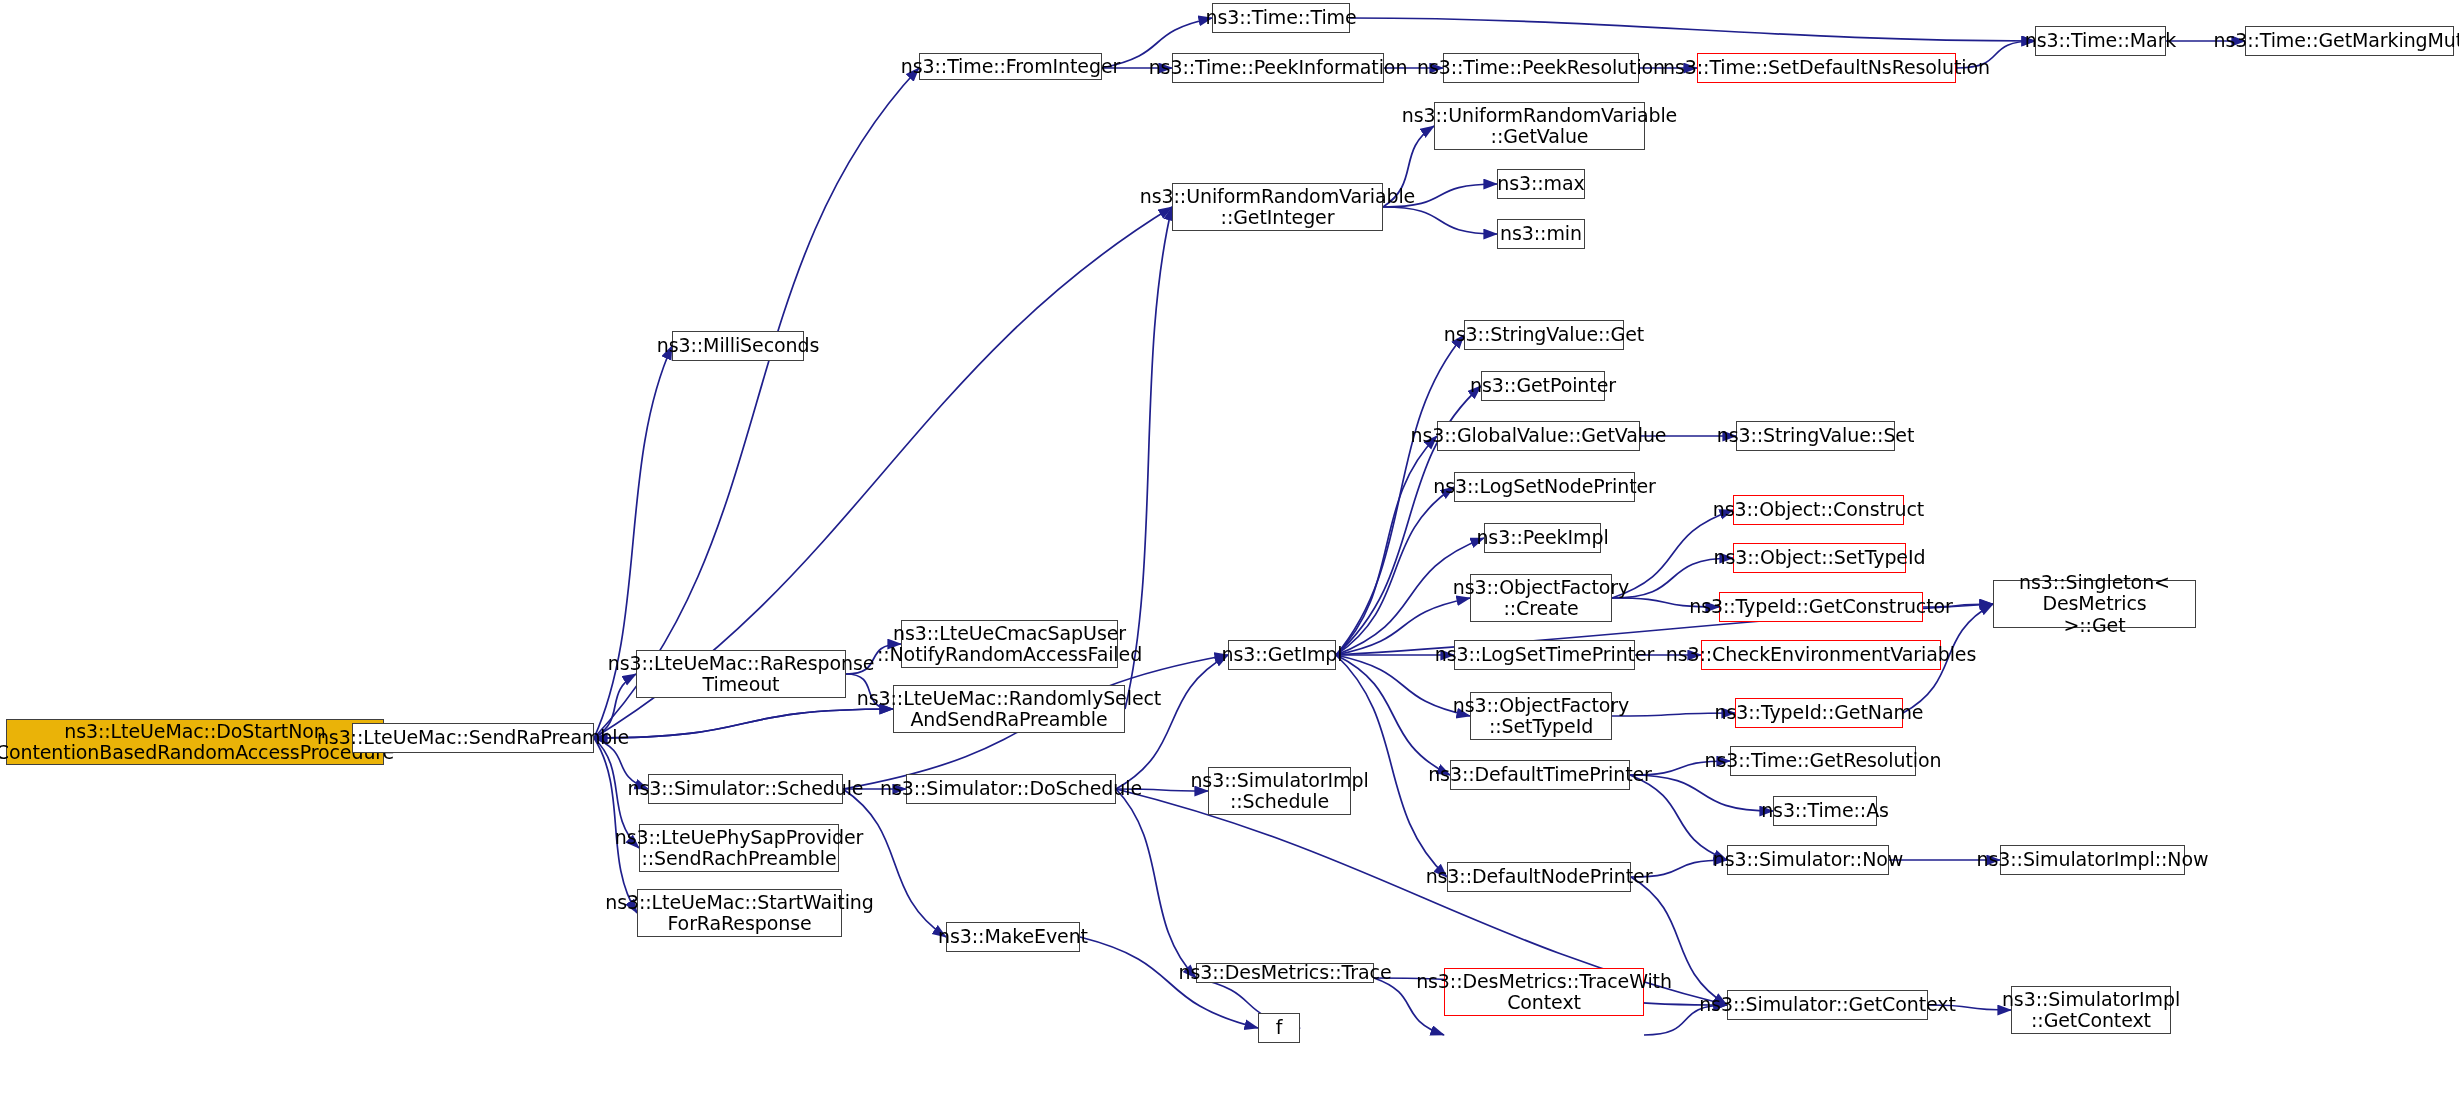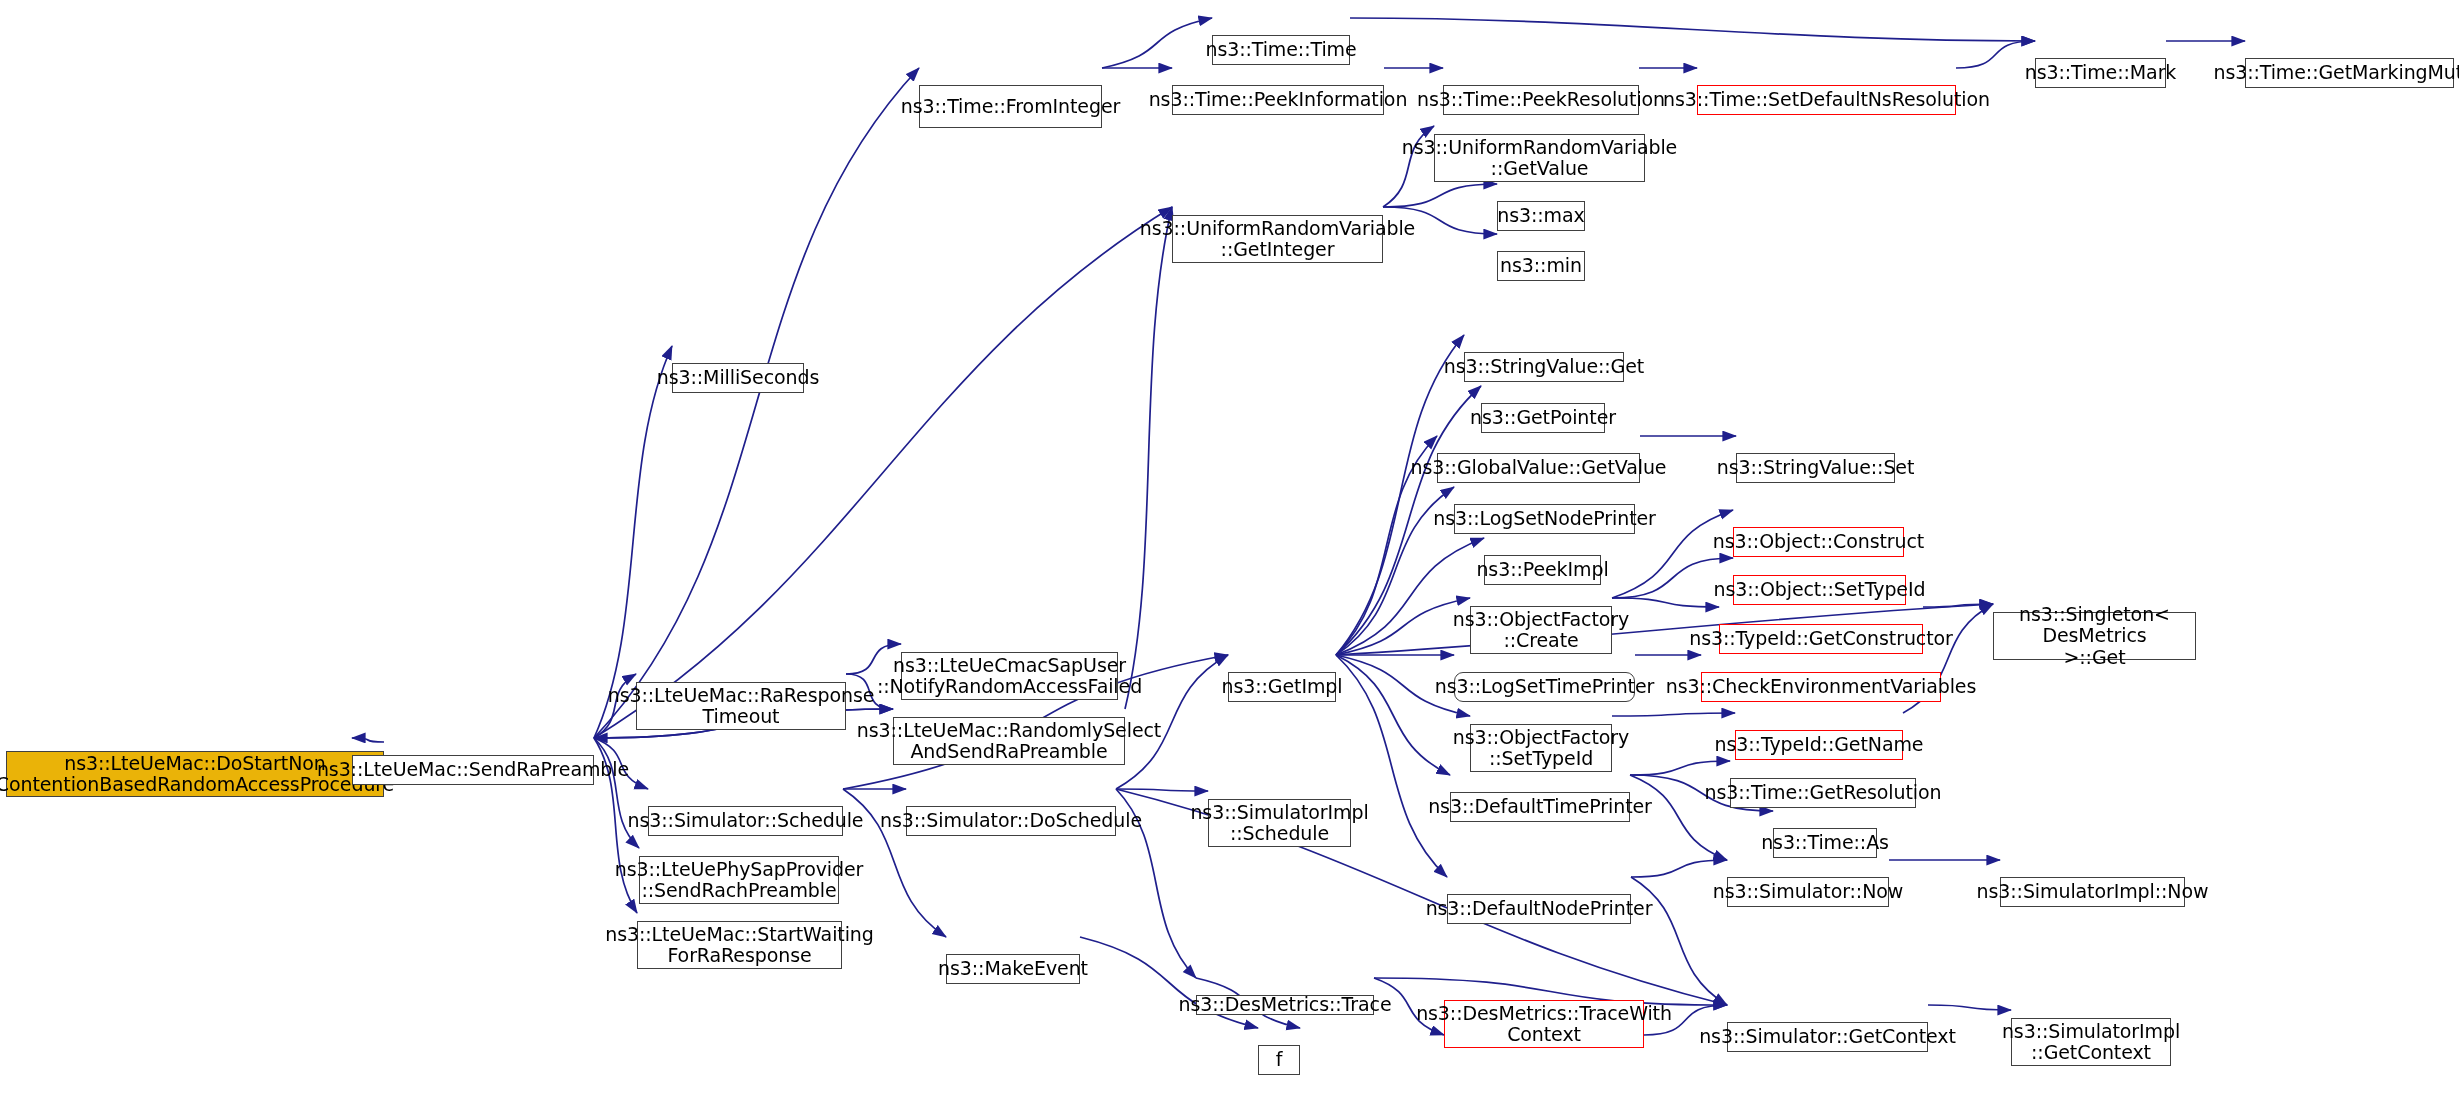--- a/index.html
+++ b/index.html
@@ -20,21 +20,20 @@
     justify-content:center;
     text-align:center;
     background:#ffffff;
     border:1px solid #404040;
     color:#000000;
     font-size:19px;
     line-height:1.12;
     letter-spacing:-0.1px;
     white-space:pre-line;
     padding:1px 0;
-    margin-top:32px;
   }
   .node.red{border-color:#ff0000;}
   .node.root{background:#eab308;border-color:#404040;}
 </style>
 </head>
 <body>
 
 <div id="canvas">
   <svg id="edges" xmlns="http://www.w3.org/2000/svg">
     <defs>
@@ -125,40 +124,40 @@
       <div class="node" style="left: 906px; top: 774px; width: 210px; height: 30px;">ns3::Simulator::DoSchedule</div>
       <div class="node" style="left: 946px; top: 922px; width: 134px; height: 30px;">ns3::MakeEvent</div>
       <div class="node" style="left: 1208px; top: 767px; width: 143px; height: 48px;">ns3::SimulatorImpl
 ::Schedule</div>
       <div class="node" style="left: 1172px; top: 183px; width: 211px; height: 48px;">ns3::UniformRandomVariable
 ::GetInteger</div>
       <div class="node" style="left: 1434px; top: 102px; width: 211px; height: 48px;">ns3::UniformRandomVariable
 ::GetValue</div>
       <div class="node" style="left: 1497px; top: 169px; width: 88px; height: 30px;">ns3::max</div>
       <div class="node" style="left: 1497px; top: 219px; width: 88px; height: 30px;">ns3::min</div>
-      <div class="node" style="left: 919px; top: 53px; width: 183px; height: 43px;">ns3::Time::FromInteger</div>
+      <div class="node" style="left: 919px; top: 53px; width: 183px; height: 27px;">ns3::Time::FromInteger</div>
       <div class="node" style="left: 1212px; top: 3px; width: 138px; height: 30px;">ns3::Time::Time</div>
       <div class="node" style="left: 1172px; top: 53px; width: 212px; height: 30px;">ns3::Time::PeekInformation</div>
       <div class="node" style="left: 1443px; top: 53px; width: 196px; height: 30px;">ns3::Time::PeekResolution</div>
       <div class="node red" style="left: 1697px; top: 53px; width: 259px; height: 30px;">ns3::Time::SetDefaultNsResolution</div>
       <div class="node" style="left: 2035px; top: 26px; width: 131px; height: 30px;">ns3::Time::Mark</div>
       <div class="node" style="left: 2245px; top: 26px; width: 209px; height: 30px;">ns3::Time::GetMarkingMutex</div>
       <div class="node" style="left: 1228px; top: 640px; width: 108px; height: 30px;">ns3::GetImpl</div>
       <div class="node" style="left: 1464px; top: 320px; width: 160px; height: 30px;">ns3::StringValue::Get</div>
       <div class="node" style="left: 1481px; top: 371px; width: 124px; height: 30px;">ns3::GetPointer</div>
       <div class="node" style="left: 1437px; top: 421px; width: 203px; height: 30px;">ns3::GlobalValue::GetValue</div>
       <div class="node" style="left: 1736px; top: 421px; width: 159px; height: 30px;">ns3::StringValue::Set</div>
       <div class="node" style="left: 1454px; top: 472px; width: 181px; height: 30px;">ns3::LogSetNodePrinter</div>
       <div class="node" style="left: 1484px; top: 523px; width: 117px; height: 30px;">ns3::PeekImpl</div>
       <div class="node" style="left: 1470px; top: 574px; width: 142px; height: 48px;">ns3::ObjectFactory
 ::Create</div>
       <div class="node red" style="left: 1733px; top: 495px; width: 171px; height: 30px; text-align: center;">ns3::Object::Construct</div>
       <div class="node red" style="left: 1733px; top: 543px; width: 173px; height: 30px;">ns3::Object::SetTypeId</div>
       <div class="node red" style="left: 1719px; top: 592px; width: 204px; height: 30px;">ns3::TypeId::GetConstructor</div>
-      <div class="node" style="left: 1454px; top: 640px; width: 181px; height: 30px; border-radius: 9px;">ns3::LogSetTimePrinter</div>
+      <div class="node" style="left: 1454px; top: 640px; width: 181px; height: 30px;">ns3::LogSetTimePrinter</div>
       <div class="node red" style="left: 1701px; top: 640px; width: 240px; height: 30px;">ns3::CheckEnvironmentVariables</div>
       <div class="node" style="left: 1470px; top: 692px; width: 142px; height: 48px;">ns3::ObjectFactory
 ::SetTypeId</div>
       <div class="node red" style="left: 1735px; top: 698px; width: 168px; height: 30px;">ns3::TypeId::GetName</div>
       <div class="node" style="left: 1450px; top: 760px; width: 180px; height: 30px;">ns3::DefaultTimePrinter</div>
       <div class="node" style="left: 1730px; top: 746px; width: 186px; height: 30px;">ns3::Time::GetResolution</div>
       <div class="node" style="left: 1773px; top: 796px; width: 104px; height: 30px;">ns3::Time::As</div>
       <div class="node" style="left: 1447px; top: 862px; width: 184px; height: 30px;">ns3::DefaultNodePrinter</div>
       <div class="node" style="left: 1727px; top: 845px; width: 162px; height: 30px;">ns3::Simulator::Now</div>
       <div class="node" style="left: 2000px; top: 845px; width: 185px; height: 30px;">ns3::SimulatorImpl::Now</div>

